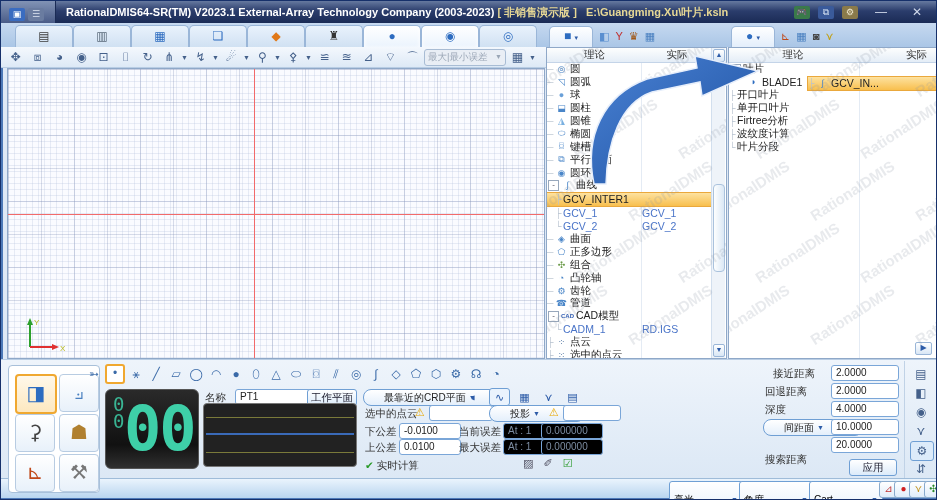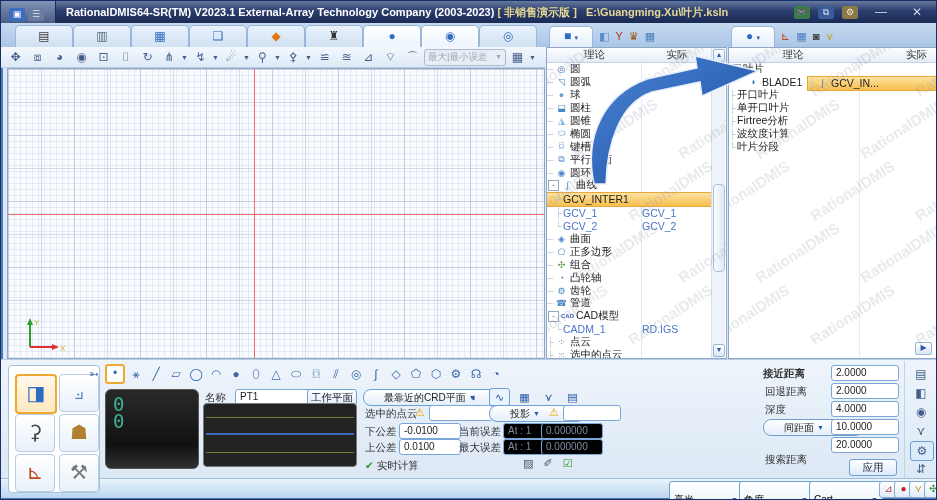--- a/index.html
+++ b/index.html
@@ -441,20 +441,21 @@
       <span class="fic">◇</span>
       <span class="fic">⬠</span>
       <span class="fic">⬡</span>
       <span class="fic">⚙</span>
       <span class="fic">☊</span>
       <span class="fic">◔</span>
     </div>
 
   <div id="counter" class="abs">
     <div class="small" id="counter-small">0<br>0</div>
+    <div class="big">00</div>
   </div>
 
   <div id="measure" class="abs" style="left:0;top:0;width:937px;height:500px;pointer-events:none;">
     <span class="flabel" style="left:204px;top:390px;pointer-events:auto;">名称</span>
     <span class="fbox" style="left:234px;top:388px;width:66px;pointer-events:auto;">PT1</span>
     <span class="fbtn" style="left:306px;top:388px;width:48px;pointer-events:auto;">工作平面</span>
     <span class="fdrop" style="left:362px;top:388px;width:94px;pointer-events:auto;">
       <span>最靠近的CRD平面</span>
         <span class="arr">▼</span>
     </span>
@@ -499,21 +500,21 @@
 
   <div id="vtabs" class="abs">
       <span class="vtab">◐</span>
       <span class="vtab sel">∿</span>
       <span class="vtab">▦</span>
       <span class="vtab">⋎</span>
       <span class="vtab">▤</span>
     </div>
 
   <div id="parampanel" class="abs">
-      <span class="flabel" style="left: 4px; top: 6px; font-weight: bold;">接近距离</span>
+      <span class="flabel" style="left: 14px; top: 6px;">接近距离</span>
       <span class="fbox" style="left: 72px; top: 4px; width: 58px;">2.0000</span>
       <span class="flabel" style="left: 6px; top: 24px;">回退距离</span>
       <span class="fbox" style="left: 72px; top: 22px; width: 58px;">2.0000</span>
       <span class="flabel" style="left: 6px; top: 42px;">深度</span>
       <span class="fbox" style="left: 72px; top: 40px; width: 58px;">4.0000</span>
       <span class="fdrop" style="left: 4px; top: 58px; width: 58px;">
         <span>间距面</span>
         <span class="arr">▼</span>
       </span>
       <span class="fbox" style="left: 72px; top: 58px; width: 58px;">10.0000</span>

